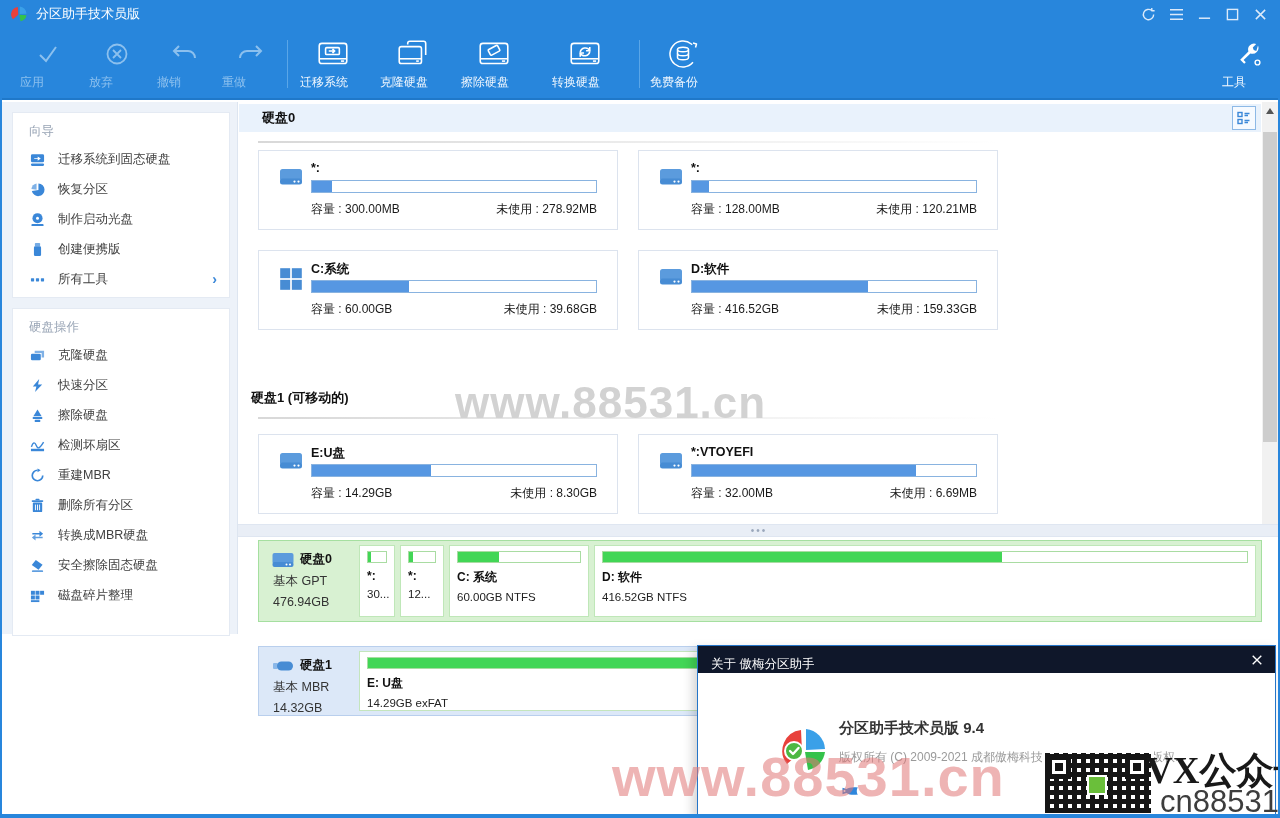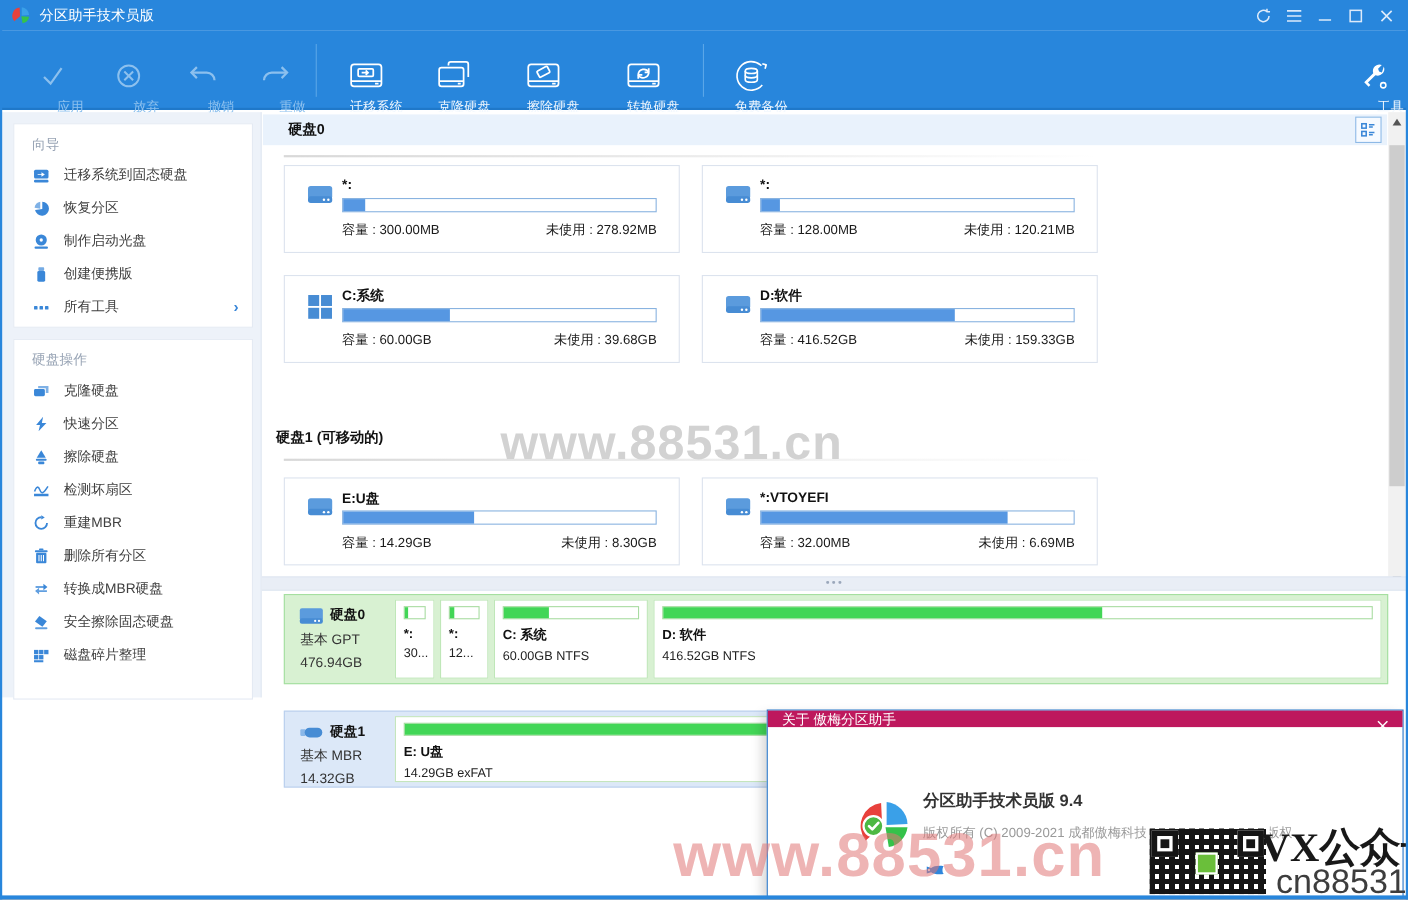--- a/index.html
+++ b/index.html
@@ -6,21 +6,21 @@
 html,body{background:#555}
 .app{position:relative;width:1280px;height:818px;background:#fff;overflow:hidden;
   font-family:"Liberation Sans","DejaVu Sans",sans-serif;color:#222;font-size:12px;margin:0 auto}
 
 .titlebar{position:absolute;left:0;top:0;width:1280px;height:28px;background:#2886dc;display:flex;align-items:center}
 .titlebar .logo{margin-left:10px;width:18px;height:18px}
 .titlebar .wtitle{margin-left:8px;color:#fff;font-size:13px}
 .wctrls{position:absolute;right:6px;top:0;height:28px;display:flex;align-items:center}
 .wbtn{width:28px;height:28px;display:flex;align-items:center;justify-content:center;color:#dceafa;cursor:pointer}
 .toolbar{position:absolute;left:0;top:28px;width:1280px;height:72px;background:#2886dc;border-bottom:2px solid #1f78c9}
-.tbtn{position:absolute;top:22px;height:62px;text-align:right;cursor:pointer}
+.tbtn{position:absolute;top:7px;height:62px;text-align:left;cursor:pointer}
 .tbtn .tico{display:block;height:38px;display:flex;align-items:center;justify-content:center}
 .tbtn .tlabel{display:block;font-size:12px;color:#f2f8fe;margin-top:1px}
 .tbtn.disabled .tlabel{color:#8cc0ee}
 .tsep{position:absolute;top:12px;width:1px;height:48px;background:#5aa6e8}
 
 .sidebar{position:absolute;left:2px;top:102px;width:236px;height:532px;background:#edf2f9;border-right:1px solid #dde5f0}
 .spanel{position:absolute;left:10px;width:218px;background:#fff;border:1px solid #e4eaf3}
 .shead{padding:10px 0 4px 16px;color:#98a4b5;font-size:12.5px}
 .side-item{height:30px;display:flex;align-items:center;padding-left:16px;cursor:pointer;position:relative}
 .side-ico{width:17px;height:17px;color:#3a87d8;display:flex;align-items:center;justify-content:center;flex:0 0 17px}
@@ -61,21 +61,21 @@
 .dlabel .dl2,.dlabel .dl3{font-size:12.5px;color:#333;margin-top:5px;margin-left:1px}
 .dparts{flex:1;display:flex;gap:5px;padding:4px 5px 4px 0}
 .dpart{background:#fff;border:1px solid #bfe7b8;padding:5px 7px;overflow:hidden;cursor:pointer}
 .drow1 .dpart{border-color:#c4e5bd}
 .dpbar{height:12px;border:1px solid #a9dca2;background:#fff}
 .dpfill{height:100%;background:#42d656}
 .dplabel{font-weight:bold;font-size:12px;color:#111;margin-top:6px;white-space:nowrap}
 .dpinfo{font-size:11.5px;color:#222;margin-top:5px;white-space:nowrap}
 
 .dialog{position:absolute;left:697px;top:645px;width:579px;height:171px;background:#fff;border:1px solid #2575c8;z-index:50;box-shadow:-4px 4px 10px rgba(0,0,0,.18)}
-.dtitle{height:15px;background:#be185d;color:#fff;display:flex;align-items:flex-start;font-size:12.5px}
+.dtitle{height:27px;background:#0f172a;color:#fff;display:flex;align-items:flex-end;font-size:12.5px}
 .dtitle span{margin-left:13px}
 .dclose{position:absolute;right:4px;top:0;width:28px;height:27px;display:flex;align-items:center;justify-content:center;color:#fff;cursor:pointer}
 .dlogo{position:absolute;left:82px;top:80px;width:48px;height:48px}
 .dprod{position:absolute;left:141px;top:73px;font-size:15px;font-weight:bold;color:#333}
 .dcopy{position:absolute;left:141px;top:103px;font-size:12px;color:#9a9a9a}
 .dthumb{position:absolute;left:143px;top:138px;width:18px;height:14px}
 
 .wm-center{position:absolute;left:455px;top:378px;font-size:44px;font-weight:bold;color:#d2d2d2;letter-spacing:1px;z-index:40;white-space:nowrap}
 .wm-red{position:absolute;left:612px;top:744px;font-size:56px;font-weight:bold;color:rgba(224,118,118,.55);letter-spacing:1px;z-index:60;white-space:nowrap}
 .qr{position:absolute;left:1042px;top:750px;width:112px;height:66px;z-index:70;overflow:hidden;background:#fff;border:3px solid #fff}

